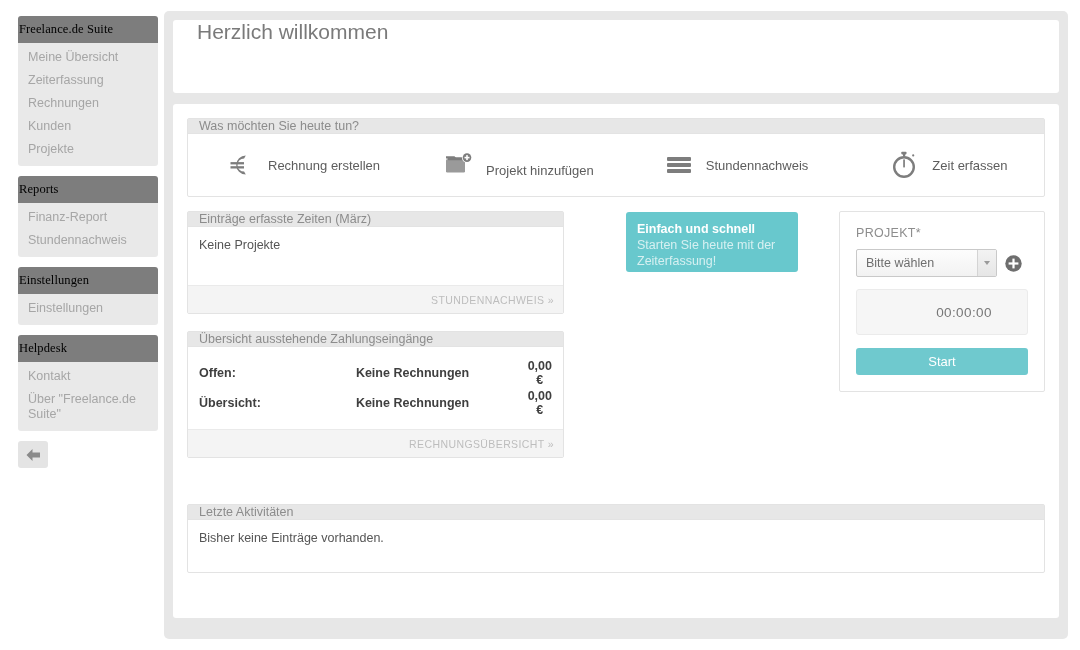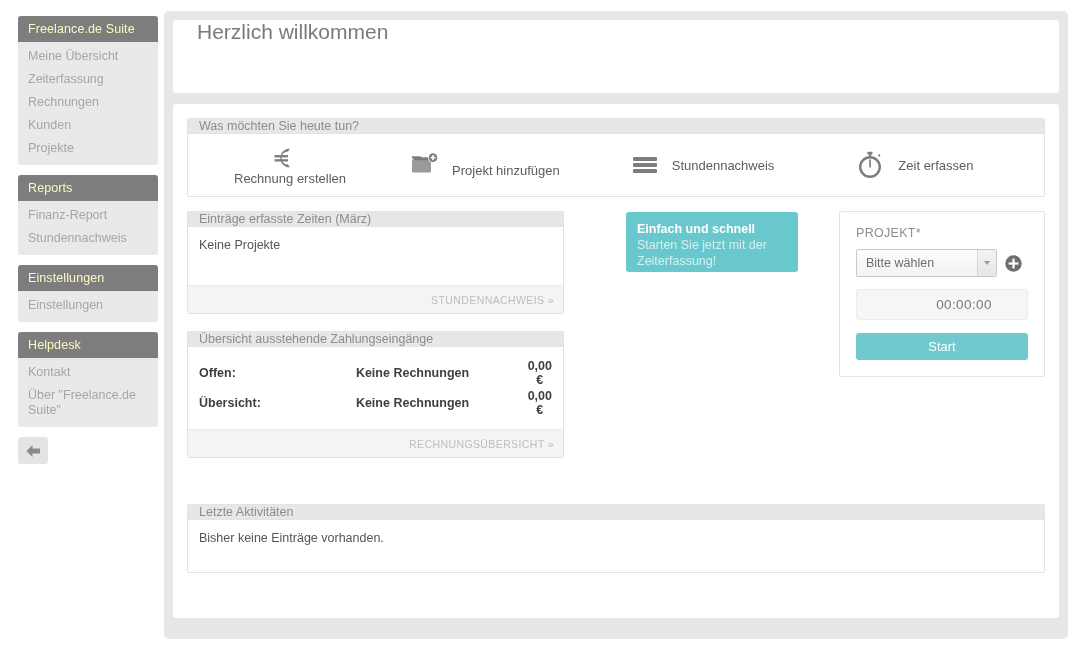--- a/index.html
+++ b/index.html
@@ -18,27 +18,28 @@
 
   
   #sidebar {
     position: absolute;
     left: 18px; top: 16px;
     width: 140px;
   }
   .nav-group { margin-bottom: 10px; }
   .nav-head {
     background: #7d7d7d;
-    color: #fef9c3;
+    color: #000000;
     font-size: 12.5px;
-    padding: 6px 9px 6px 10px;
+    padding: 6px 9px 6px 1px;
     border-radius: 3px 3px 0 0;
     letter-spacing: .1px;
     white-space: nowrap;
     overflow: hidden;
+    font-family: Liberation Serif, serif;
   }
   .nav-items {
     background: #e9e9e9;
     border-radius: 0 0 3px 3px;
     padding: 3px 0 5px 0;
   }
   .nav-item {
     color: #a6a6a6;
     font-size: 12.5px;
     padding: 4px 9px 4px 10px;
@@ -123,21 +124,21 @@
     height: 62px;
     padding: 0 8px;
   }
   .action {
     display: flex; align-items: center;
     cursor: pointer;
     flex: 0 0 auto;
   }
   .action .ico { width: 34px; display:flex; justify-content:center; align-items:center; }
   .action .lbl { font-size: 13px; color: #5d5d5d; margin-left: 10px; white-space: nowrap; }
-  #a-invoice { margin-left: 28px; flex-direction: column; }
+  #a-invoice { margin-left: 28px; }
   #a-project { margin-left: 62px; align-items: flex-end; }
   #a-hours   { margin-left: 68px; }
   #a-time    { margin-left: 80px; }
 
   
   #mid {
     display: flex;
     margin-top: 14px;
   }
   #mid-left { width: 440px; }
@@ -214,21 +215,21 @@
     border-right:3.5px solid transparent;
     border-top:4.5px solid #9a9a9a;
   }
   #add-project-btn {
     margin-left: 8px;
     width: 17px; height: 17px;
     cursor: pointer;
   }
   #clock-display {
     margin-top: 12px;
-    height: 31px;
+    height: 46px;
     background: #f6f6f6;
     border: 1px solid #ebebeb;
     border-radius: 3px;
     display: flex; align-items: center; justify-content: center;
     font-size: 13.5px;
     color: #777777;
     letter-spacing: .4px;
     padding-left: 44px;
   }
   #start-btn {
@@ -399,21 +400,21 @@
               <a>RECHNUNGSÜBERSICHT »</a>
             </div>
           </div>
 
         </div>
 
         <div id="mid-right">
 
           <div id="promo">
             <div id="promo-title">Einfach und schnell</div>
-            <div id="promo-text">Starten Sie jetzt mit der Zeiterfassung!</div>
+            <div id="promo-text">Starten Sie heute mit der Zeiterfassung!</div>
           </div>
 
           <div id="timer-card">
             <div id="timer-label">PROJEKT*</div>
             <div id="select-row">
               <div id="project-select">
                 <span class="val">Bitte wählen</span>
                 <span id="select-arrow">
                     <i></i>
                   </span>

